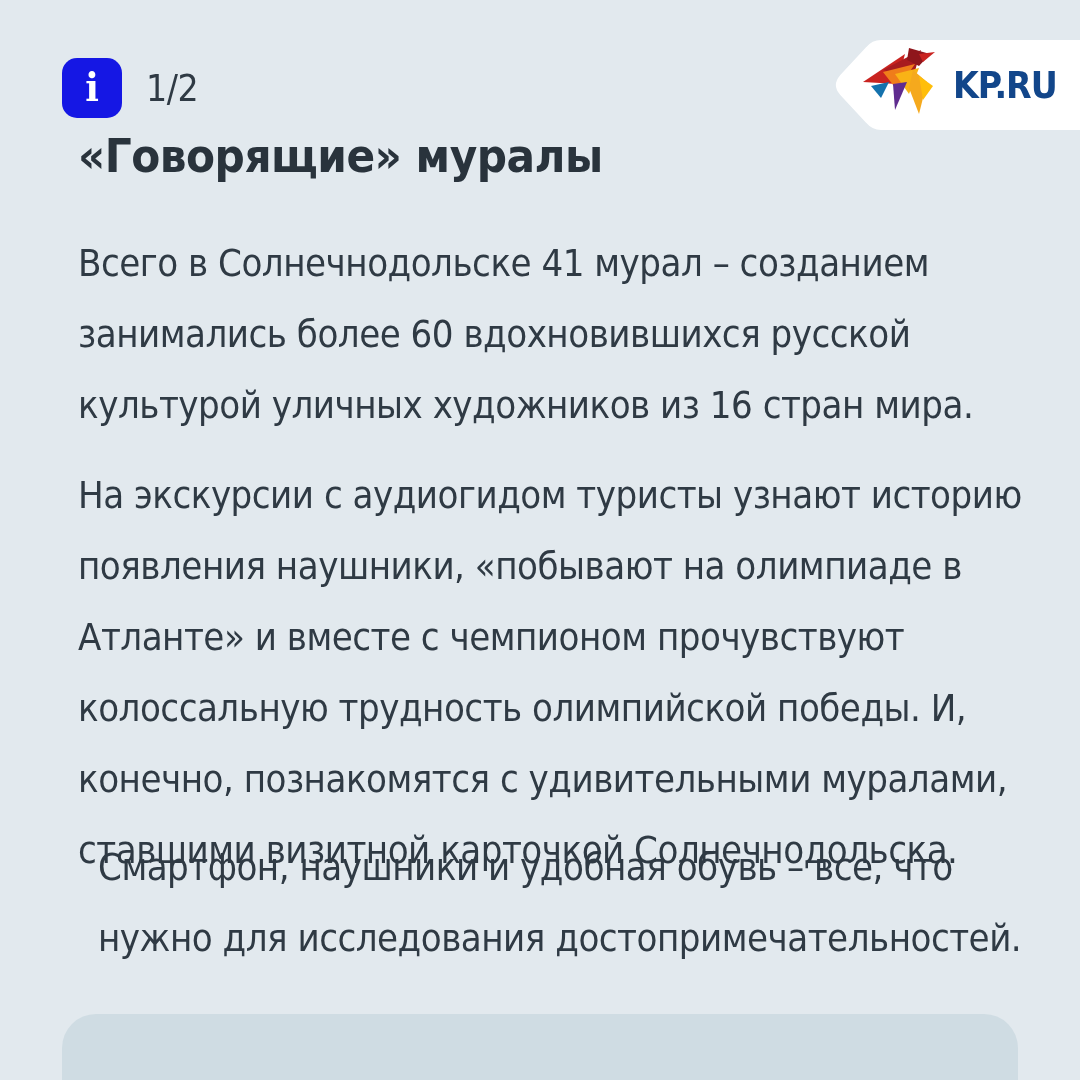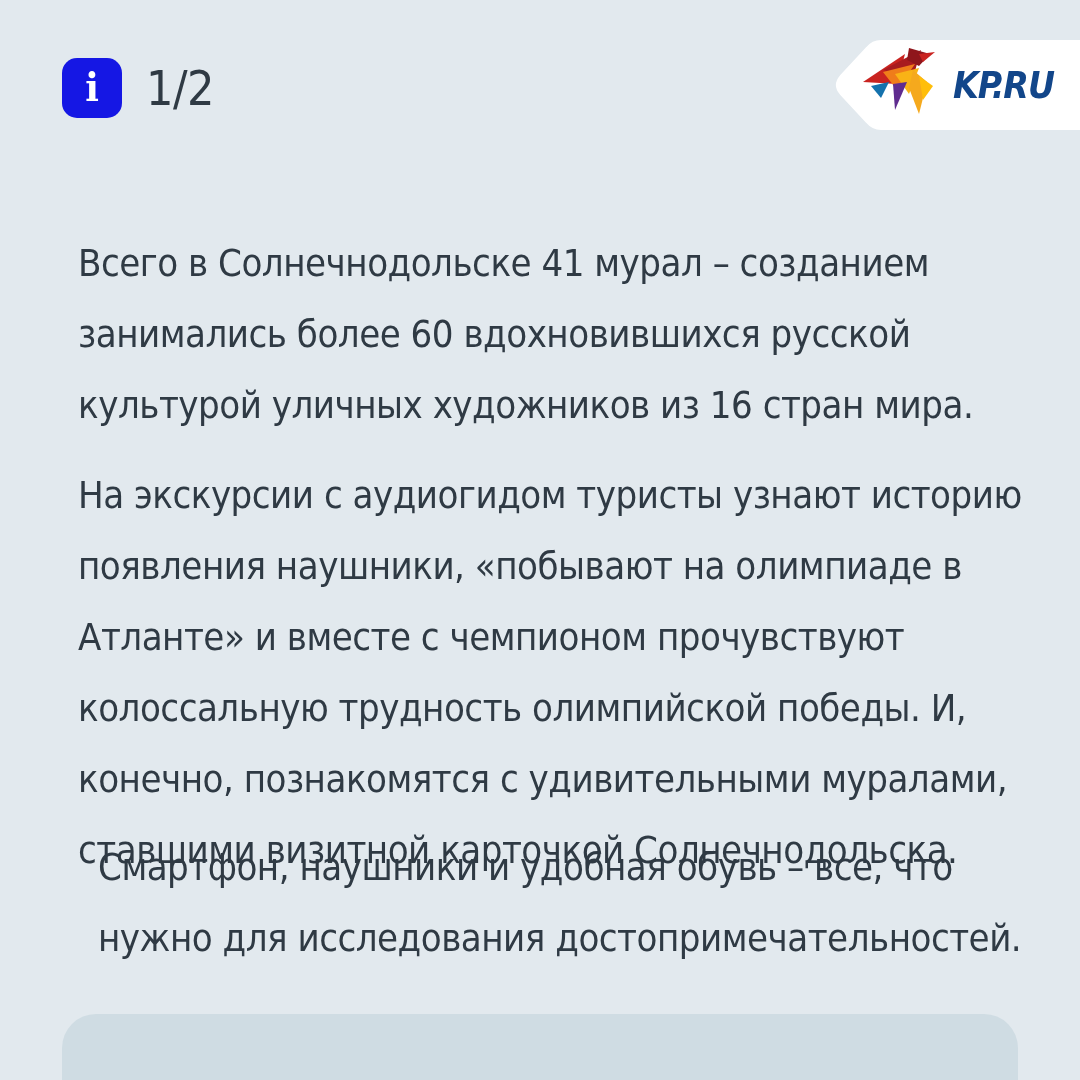--- a/index.html
+++ b/index.html
@@ -20,24 +20,24 @@
     width:60px;height:60px;border-radius:15px;
     background:#1517e4;
     display:flex;align-items:center;justify-content:center;
   }
   .info-badge .glyph{
     font-family:"DejaVu Serif","Liberation Serif",serif;
     font-weight:bold;font-size:40px;color:#ffffff;line-height:1;
     transform:translateY(-1px);
   }
   .page-indicator{
-    font-size:48px;letter-spacing:-0.5px;color:#2f3a44;
+    font-size:37px;letter-spacing:-0.5px;color:#2f3a44;
   }
   .logo-badge{
-    position:absolute;right:0;top:40px;width:245px;height:90px;font-style:italic;
+    position:absolute;right:0;top:40px;width:245px;height:90px;
   }
   .logo-badge svg{display:block;}
   .logo-text{
     font-family:"DejaVu Sans","Liberation Sans",sans-serif;
     font-weight:bold;
   }
   .article-title{
     position:absolute;left:78px;top:128px;
     font-size:47px;font-weight:bold;line-height:56px;
     letter-spacing:-0.5px;color:#29333c;
@@ -82,20 +82,21 @@
         <polygon points="60,34 84,28 74,54" fill="#f9b316"></polygon>
         <polygon points="78,30 92,42 84,74 74,48" fill="#f5a91d"></polygon>
         <polygon points="84,36 98,46 88,60" fill="#ffbe0a"></polygon>
         <polygon points="58,44 72,42 60,70" fill="#5f2c8f"></polygon>
         <polygon points="36,46 54,42 46,58" fill="#1472ad"></polygon>
       </g>
       <text x="118" y="58" class="logo-text" font-size="37" letter-spacing="-1" fill="#12468a">KP.RU</text>
     </svg>
   </div>
 
+  <h1 class="article-title">«Говорящие» муралы</h1>
 
   <p class="para para-1">Всего в Солнечнодольске 41 мурал – созданием
 занимались более 60 вдохновившихся русской
 культурой уличных художников из 16 стран мира.</p>
   <p class="para para-2">На экскурсии с аудиогидом туристы узнают историю
 появления наушники, «побывают на олимпиаде в
 Атланте» и вместе с чемпионом прочувствуют
 колоссальную трудность олимпийской победы. И,
 конечно, познакомятся с удивительными муралами,
 ставшими визитной карточкой Солнечнодольска.</p>

